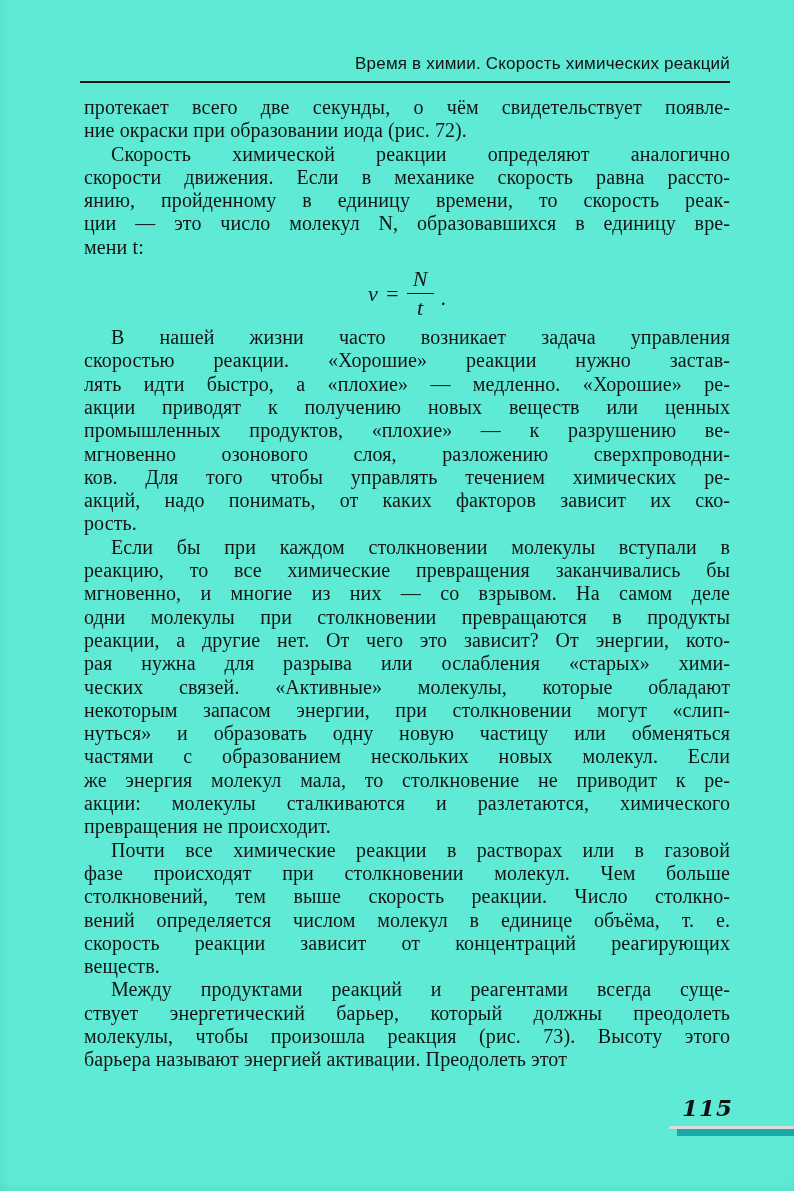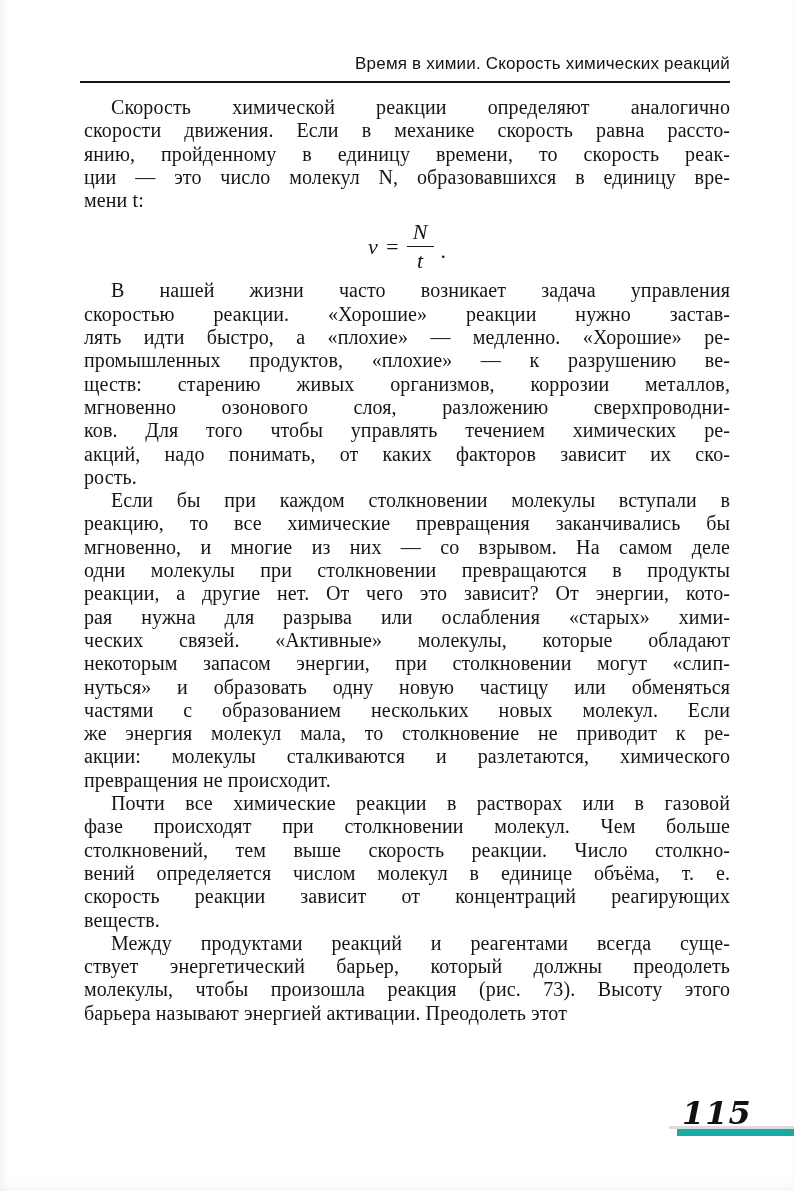--- a/index.html
+++ b/index.html
@@ -1,21 +1,21 @@
 <!DOCTYPE html>
 <html><head>
 <meta charset="utf-8">
 <style>
   html, body { margin: 0; padding: 0; background: #e9e9e9; }
   .page {
     position: relative;
     width: 794px;
     height: 1191px;
     margin: 0 auto;
-    background: #ffffff;
+    background: #5eead4;
     overflow: hidden;
     font-family: "Liberation Serif", "DejaVu Serif", serif;
     color: #151515;
   }
   
   .page::after {
     content: "";
     position: absolute; inset: 0;
     pointer-events: none;
     box-shadow: inset 10px 0 14px -12px rgba(0,0,0,.10),
@@ -99,33 +99,37 @@
     left: 677px; right: 0;
     top: 1129px; height: 7px;
   }
   .page-num {
     position: absolute;
     left: 682px;
     top: 1094px;
     font-family: "DejaVu Serif", "Liberation Serif", serif;
     font-style: italic;
     font-weight: bold;
-    font-size: 32px;
+    font-size: 23px;
     letter-spacing: 1px;
     color: #111;
   }
 </style>
 </head>
 <body>
 
 <div class="page">
 
   <div class="running-head">Время в химии. Скорость химических реакций</div>
 
   <div class="text-flow" id="text-flow">
+      <div class="para">
+        <div class="line first"><span>протекает всего две секунды, о чём свидетельствует появле-</span></div>
+        <div class="line last"><span>ние окраски при образовании иода (рис. 72).</span></div>
+      </div>
       <div class="para indent">
         <div class="line first"><span class="it">Скорость химической реакции</span><span> определяют аналогично</span></div>
         <div class="line"><span>скорости движения. Если в механике скорость равна рассто-</span></div>
         <div class="line"><span>янию, пройденному в единицу времени, то скорость реак-</span></div>
         <div class="line"><span>ции — это число молекул </span><span class="it">N</span><span>, образовавшихся в единицу вре-</span></div>
         <div class="line last"><span>мени </span><span class="it">t</span><span>:</span></div>
       </div>
       <div class="formula" id="formula-block">
     <span class="f-row">
       <span>v</span>
@@ -134,22 +138,22 @@
         <span class="num">N</span>
         <span class="den">t</span>
       </span>
       <span class="f-period">.</span>
     </span>
   </div>
       <div class="para indent">
         <div class="line first"><span>В нашей жизни часто возникает задача управления</span></div>
         <div class="line"><span>скоростью реакции. «Хорошие» реакции нужно застав-</span></div>
         <div class="line"><span>лять идти быстро, а «плохие» — медленно. «Хорошие» ре-</span></div>
+        <div class="line"><span>акции приводят к получению новых веществ или ценных</span></div>
         <div class="line"><span>промышленных продуктов, «плохие» — к разрушению ве-</span></div>
-        <div class="line"><span>ществ: старению живых организмов, коррозии металлов,</span></div>
         <div class="line"><span>мгновенно озонового слоя, разложению сверхпроводни-</span></div>
         <div class="line"><span>ков. Для того чтобы управлять течением химических ре-</span></div>
         <div class="line"><span>акций, надо понимать, от каких факторов зависит их ско-</span></div>
         <div class="line last"><span>рость.</span></div>
       </div>
       <div class="para indent">
         <div class="line first"><span>Если бы при каждом столкновении молекулы вступали в</span></div>
         <div class="line"><span>реакцию, то все химические превращения заканчивались бы</span></div>
         <div class="line"><span>мгновенно, и многие из них — со взрывом. На самом деле</span></div>
         <div class="line"><span>одни молекулы при столкновении превращаются в продукты</span></div>

